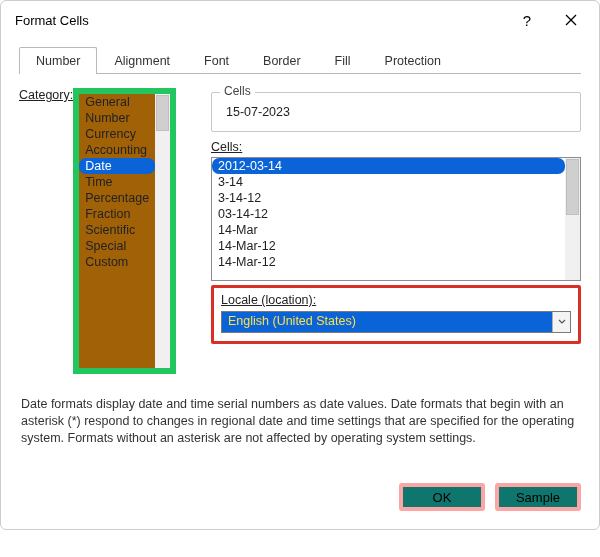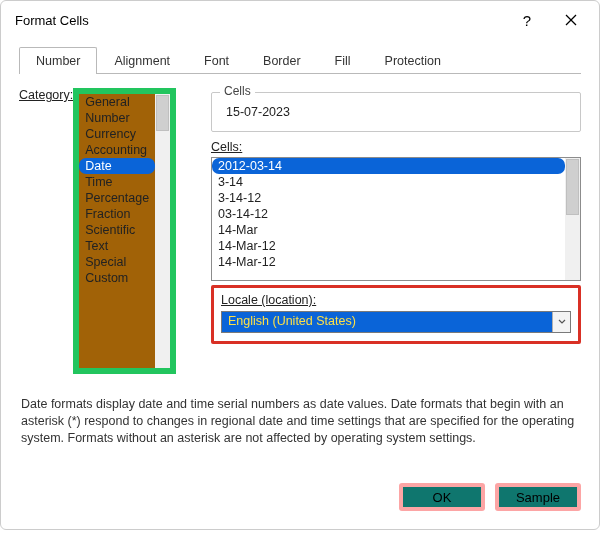--- a/index.html
+++ b/index.html
@@ -135,21 +135,20 @@
           <div class="items">
             <div class="li"><span>General</span></div>
             <div class="li"><span>Number</span></div>
             <div class="li"><span>Currency</span></div>
             <div class="li"><span>Accounting</span></div>
             <div class="li sel"><span>Date</span></div>
             <div class="li"><span>Time</span></div>
             <div class="li"><span>Percentage</span></div>
             <div class="li"><span>Fraction</span></div>
             <div class="li"><span>Scientific</span></div>
-            <div class="li"><span>Text</span></div>
             <div class="li"><span>Special</span></div>
             <div class="li"><span>Custom</span></div>
           </div>
           <div class="scroll">
             <div class="scroll-thumb"></div>
           </div>
         </div>
       </div>
 
       <div class="rightcol">

